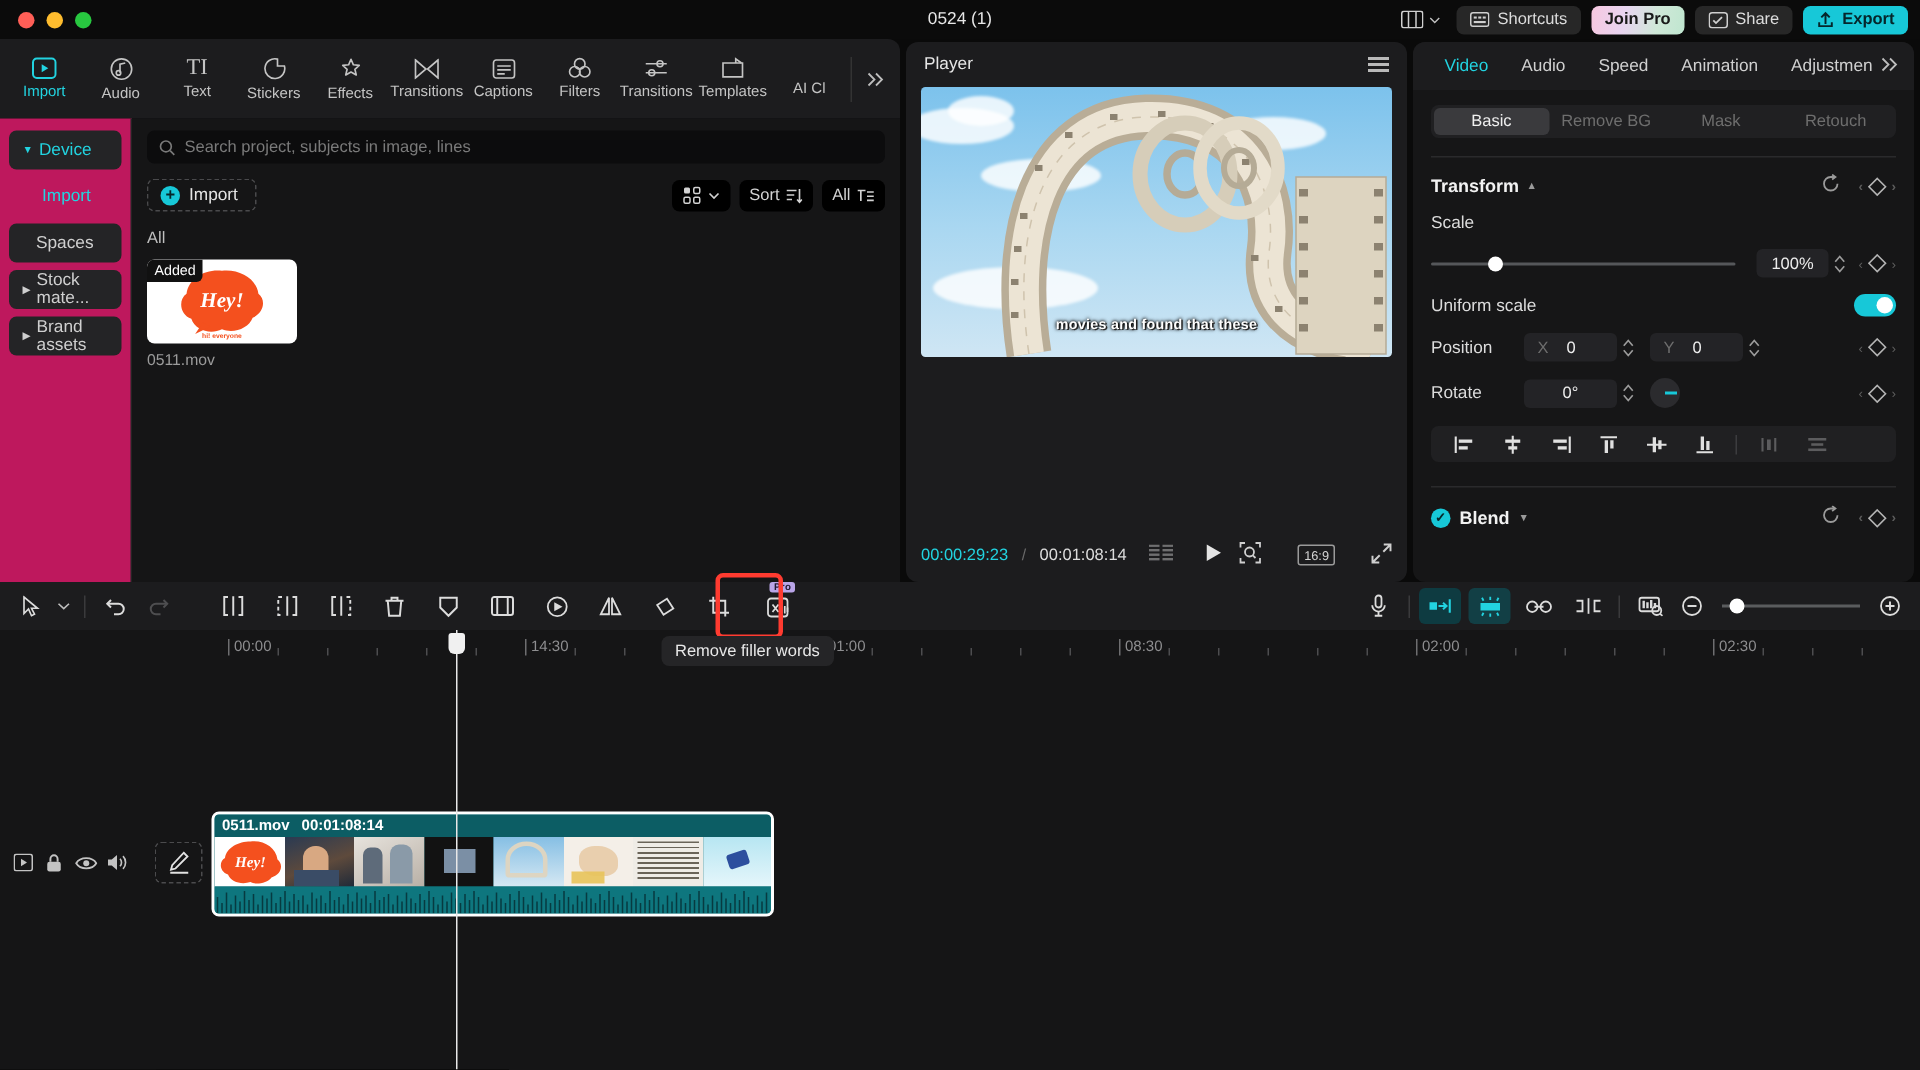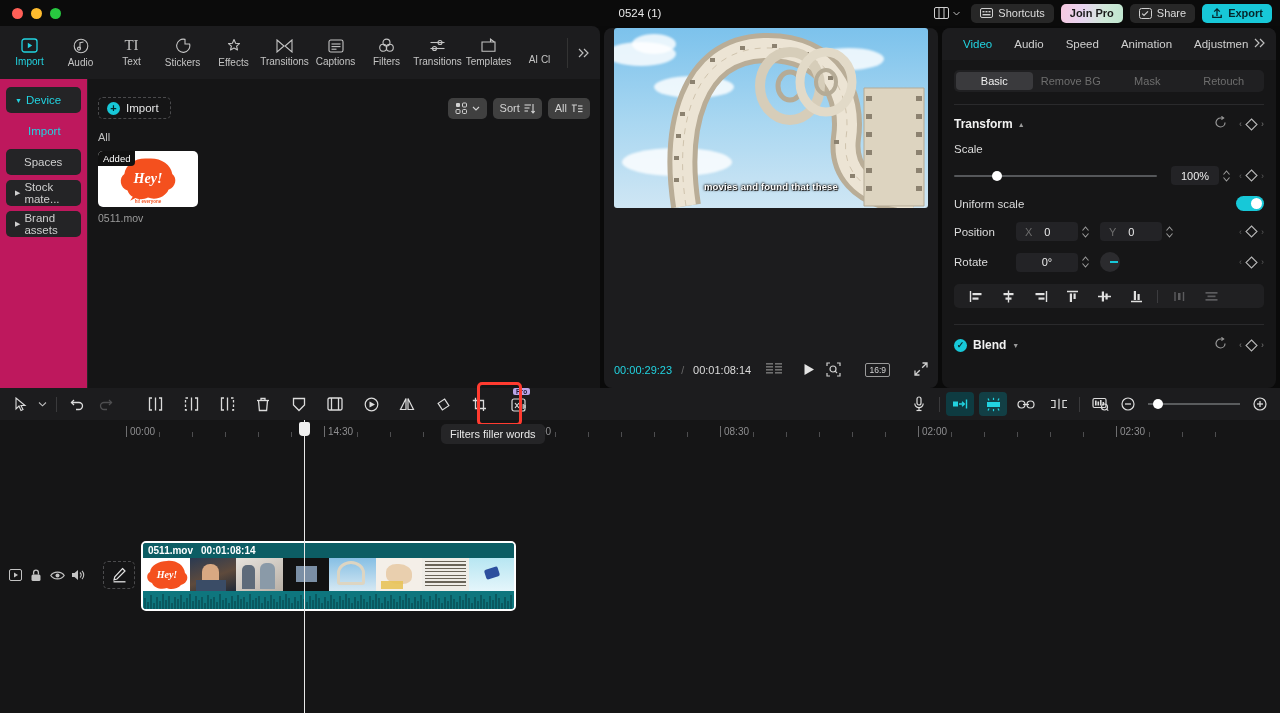--- a/index.html
+++ b/index.html
@@ -95,21 +95,21 @@
     height: 22px; padding: 0 11px 0 8px; border: 1px dashed #4a4a4c;
     border-radius: 5px; display: flex; align-items: center; gap: 6px;
     font-size: 11.5px; color: #e4e4e4;
   }
   .plus-circ {
     width: 13px; height: 13px; border-radius: 50%; background: #17c8d8;
     color: #06272b; font-size: 11px; line-height: 12px; text-align: center; font-weight: bold;
   }
   .tool-right { margin-left: auto; display: flex; gap: 6px; align-items: center; }
   .mini-btn {
-    height: 21px; padding: 0 7px; background: #404040; border-radius: 5px;
+    height: 21px; padding: 0 7px; background: #000000; border-radius: 5px;
     display: flex; align-items: center; gap: 4px; font-size: 11px; color: #d2d2d2;
   }
   .all-label { font-size: 11px; color: #bfbfbf; margin-top: 12px; }
   .media-grid { margin-top: 8px; display: flex; flex-wrap: wrap; gap: 12px; }
   .media-card { width: 100px; }
   .media-thumb {
     width: 100px; height: 56px; border-radius: 5px; overflow: hidden;
     position: relative; background: #fff;
   }
   .added-badge {
@@ -267,21 +267,21 @@
     border-radius: 5px; padding: 4px 9px; font-size: 11px; color: #e8e8e8;
     z-index: 22; white-space: nowrap;
   }
 
   
   .timeline {
     position: absolute; left: 0; top: 420px; width: 1280px; height: 293px;
     background: #151516;
   }
   .tl-headercol { position: absolute; left: 0; top: 0; width: 104px; height: 293px; background:#151516; }
-  .ruler { position: absolute; left: 88px; top: 0; right: 0; height: 26px; }
+  .ruler { position: absolute; left: 114px; top: 0; right: 0; height: 26px; }
   .rtick { position: absolute; top: 12px; width: 1px; height: 5px; background: #4d4d4f; }
   .rtick.major { top: 6px; height: 11px; background: #6e6e70; }
   .rlabel { position: absolute; top: 6px; font-size: 10px; color: #8e8e90; }
   .playhead {
     position: absolute; left: 304px; top: 0px; width: 1px; height: 293px;
     background: #e8e8e8; z-index: 12;
   }
   .playhead-cap {
     position: absolute; left: -5px; top: 2px; width: 11px; height: 14px;
     background: #f0f0f0; border-radius: 2px 2px 4px 4px;
@@ -460,20 +460,27 @@
     <div class="lib-side-item grp">
       <span class="caret">▶</span>
       <span>Stock mate...</span>
     </div>
     <div class="lib-side-item grp">
       <span class="caret">▶</span>
       <span>Brand assets</span>
     </div>
   </div>
   <div class="lib-main">
+    <div class="search-box">
+      <svg width="11" height="11" viewBox="0 0 11 11">
+        <circle cx="4.6" cy="4.6" r="3.6" fill="none" stroke="#7a7a7a" stroke-width="1.1"></circle>
+        <line x1="7.4" y1="7.4" x2="10.2" y2="10.2" stroke="#7a7a7a" stroke-width="1.1"></line>
+      </svg>
+      <span>Search project, subjects in image, lines</span>
+    </div>
     <div class="lib-toolrow">
       <div class="import-btn">
         <span class="plus-circ">+</span>
         <span>Import</span>
       </div>
       <div class="tool-right">
         <div class="mini-btn">
           <svg width="13" height="13" viewBox="0 0 13 13">
             <rect x="1" y="1" width="4" height="4" rx="1" fill="#d2d2d2"></rect>
             <rect x="7.5" y="1" width="4" height="4" rx="1" fill="none" stroke="#d2d2d2"></rect>
@@ -516,20 +523,28 @@
           </svg>
           <div style="position:absolute;bottom:3px;left:0;right:0;text-align:center;font-size:4.5px;color:#f4501e;font-weight:bold">hi! everyone</div>
         </div>
         <div class="media-name">0511.mov</div>
       </div>
     </div>
   </div>
 </div>
 
 <div class="player">
+  <div class="player-head">
+    <span>Player</span>
+    <span class="player-menu">
+        <i></i>
+        <i></i>
+        <i></i>
+      </span>
+  </div>
   <div class="player-stage">
     <div class="cloud" style="left:-8px;top:14px;width:70px;height:24px"></div>
     <div class="cloud" style="left:18px;top:6px;width:44px;height:20px"></div>
     <div class="cloud" style="left:40px;top:48px;width:80px;height:22px"></div>
     <div class="cloud" style="left:200px;top:20px;width:70px;height:22px"></div>
     <div class="cloud" style="left:8px;top:120px;width:110px;height:28px"></div>
     <svg class="film-strip" style="left:0;top:0" width="316" height="180" viewBox="0 0 316 180">
       <path d="M72 178 C60 100 78 22 150 20 C218 18 238 70 232 110 C228 142 248 164 286 170 L300 178" fill="none" stroke="#b9ad97" stroke-width="30" stroke-linecap="butt"></path>
       <path d="M72 178 C60 100 78 22 150 20 C218 18 238 70 232 110 C228 142 248 164 286 170 L300 178" fill="none" stroke="#ece4d4" stroke-width="20"></path>
       <path d="M72 178 C60 100 78 22 150 20 C218 18 238 70 232 110 C228 142 248 164 286 170 L300 178" fill="none" stroke="#cfc3ad" stroke-width="1" stroke-dasharray="6 6"></path>
@@ -1230,13 +1245,13 @@
           <line x1="356" y1="18" x2="356" y2="7"></line>
           <line x1="359" y1="18" x2="359" y2="12"></line>
         <line x1="362" y1="18" x2="362" y2="6"></line>
           <line x1="365" y1="18" x2="365" y2="10"></line>
           <line x1="368" y1="18" x2="368" y2="4"></line>
       </g>
     </svg>
   </div>
 </div>
 
-<div class="tooltip">Filters filler words</div>
+<div class="tooltip">Remove filler words</div>
 
 </body></html>

